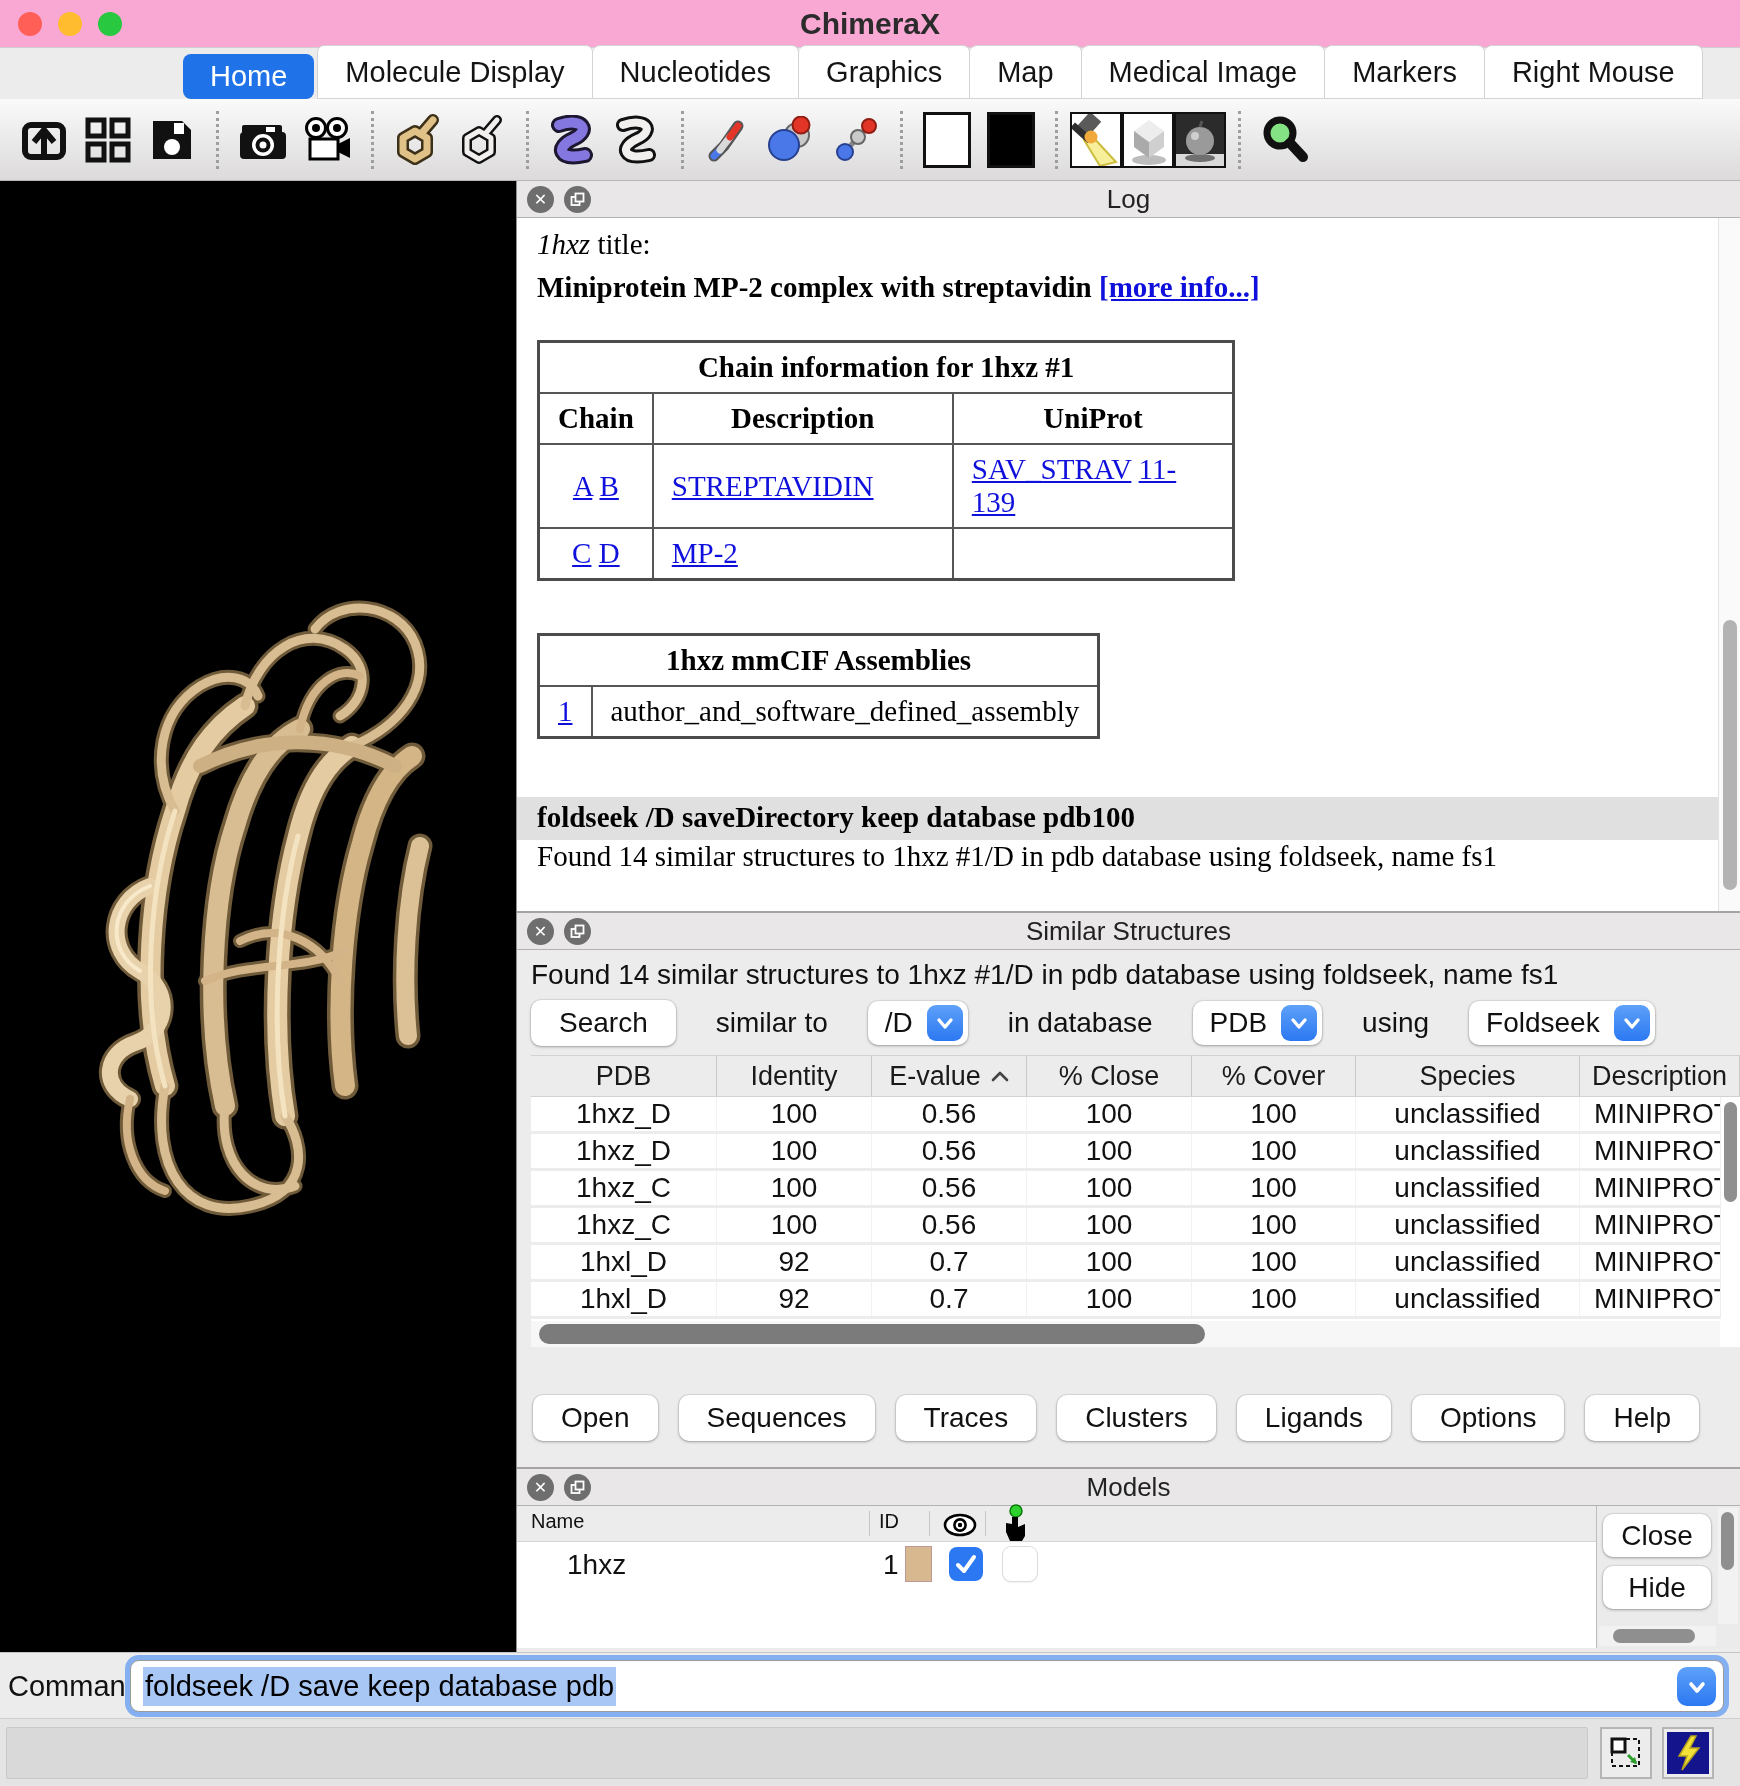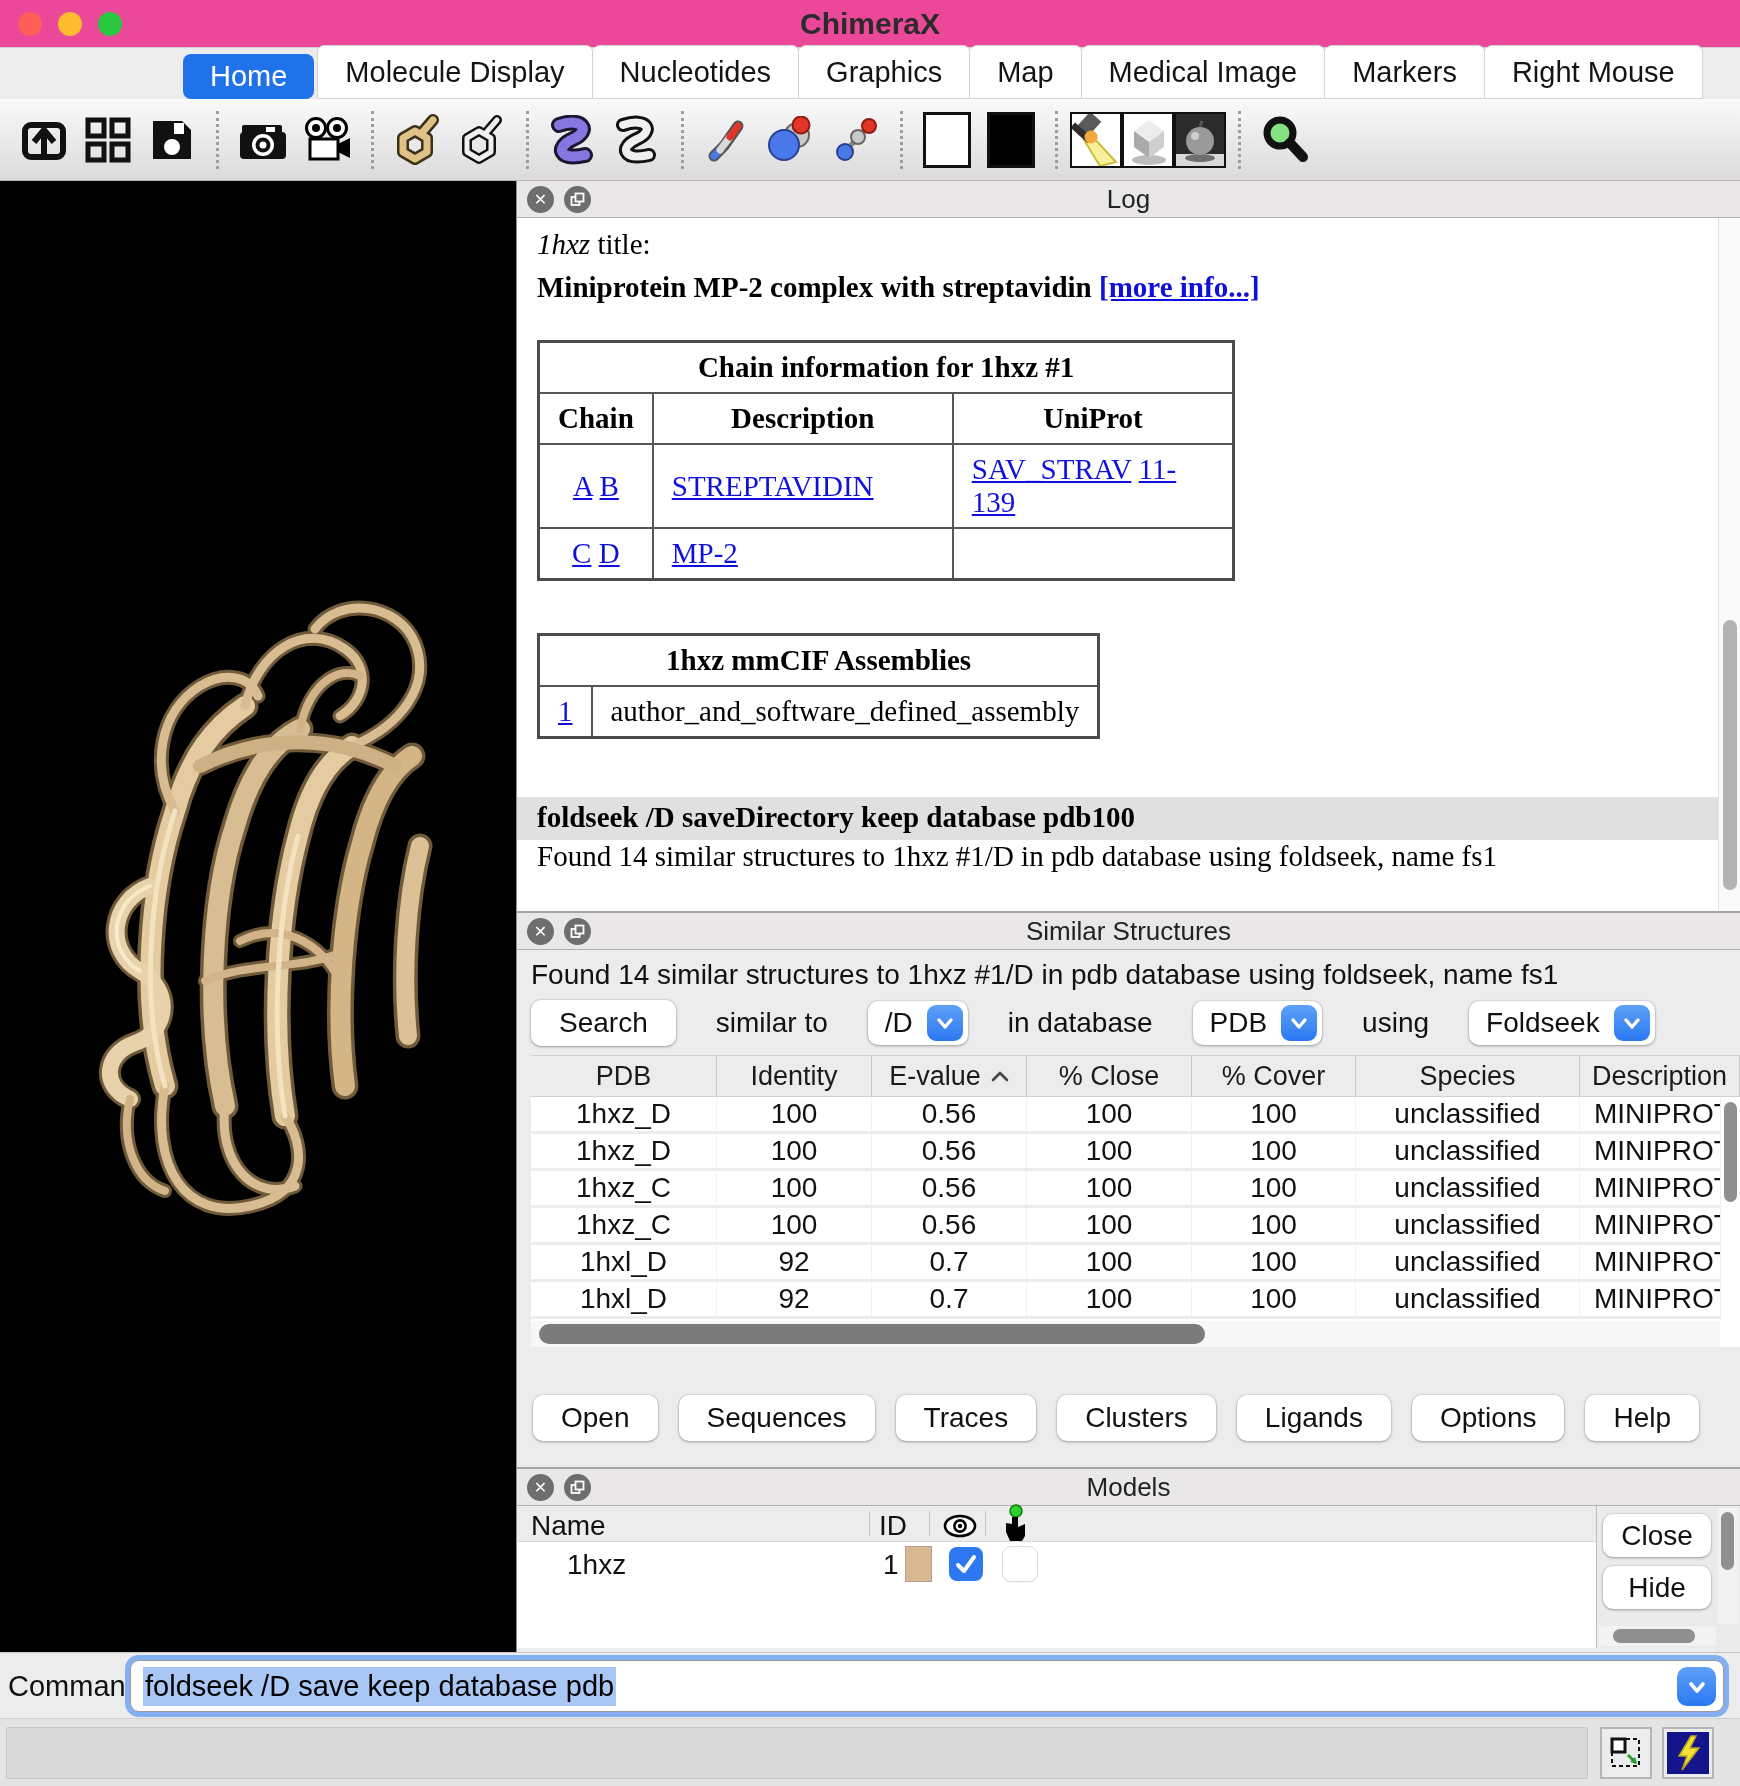--- a/index.html
+++ b/index.html
@@ -1,21 +1,21 @@
 <!DOCTYPE html>
 <html><head>
 <meta charset="utf-8">
 <style>
   * { margin:0; padding:0; box-sizing:border-box; }
   html,body { width:1740px; height:1786px; }
   body { position:relative; background:#ececec; font-family:"Liberation Sans", sans-serif; color:#111; overflow:hidden; }
   a { color:#1010dd; text-decoration:underline; cursor:pointer; }
 
   
-  .titlebar { position:absolute; top:0; left:0; width:1740px; height:48px; background:#ec4899; border-bottom:1px solid #d0cece; }
+  .titlebar { position:absolute; top:0; left:0; width:1740px; height:48px; background:#f9a8d4; border-bottom:1px solid #d0cece; }
   .traffic { position:absolute; left:18px; top:12px; display:flex; gap:16px; }
   .light { width:24px; height:24px; border-radius:50%; }
   .light.red { background:#ff5f57; } .light.yellow { background:#febc2e; } .light.green { background:#28c840; }
   .win-title { position:absolute; left:0; right:0; top:0; height:48px; display:flex; align-items:center; justify-content:center; font-weight:bold; font-size:30px; color:#2b2b2b; }
 
   
   .tabrow { position:absolute; top:48px; left:0; width:1740px; height:51px; background:#ececec; }
   .tabs { position:absolute; left:183px; bottom:0; display:flex; align-items:flex-end; }
   .tab { height:54px; padding:0 27px; background:#fff; border:1px solid #d4d2d2; border-left:none; display:flex; align-items:center; font-size:29px; color:#141414; border-radius:7px 7px 0 0; }
   .tab:nth-child(2){ border-left:1px solid #d4d2d2; }
@@ -75,21 +75,21 @@
   .ss-row > div:last-child { justify-content:flex-start; padding-left:14px; }
   .ss-vscroll { position:absolute; right:0; top:42px; width:20px; height:222px; background:#fff; border-left:1px solid #eee; }
   .ss-vthumb { position:absolute; left:3px; top:5px; width:13px; height:100px; background:#8f8f8f; border-radius:8px; }
   .ss-hscroll { position:absolute; left:0; right:20px; bottom:0; height:26px; background:#f7f7f7; }
   .ss-hthumb { position:absolute; left:8px; top:3px; width:56%; height:20px; background:#7b7b7b; border-radius:10px; }
   .ss-buttons { position:absolute; left:16px; top:482px; display:flex; gap:21px; }
 
   
   .models-panel { top:1467px; height:185px; background:#ececec; border-top:2px solid #a5a3a3; }
   .m-left { position:absolute; left:0; top:37px; bottom:4px; right:143px; background:#fff; border-right:1px solid #bdbdbd; }
-  .m-header { position:relative; height:36px; background:#ececec; border-bottom:1px solid #d6d6d6; font-size:28px; color:#111; }
+  .m-header { position:relative; height:36px; background:#ececec; border-bottom:1px solid #d6d6d6; font-size:20px; color:#111; }
   .m-header .sep { position:absolute; top:5px; bottom:5px; width:1px; background:#c6c6c6; }
   .m-row { position:relative; height:46px; background:#fff; font-size:28px; }
   .swatch { position:absolute; width:27px; height:36px; background:#d8b98f; border:1px solid #b99; top:4px; }
   .cbox { position:absolute; width:34px; height:34px; border-radius:8px; top:5px; }
   .cbox.checked { background:#2b78f2; display:flex; align-items:center; justify-content:center; }
   .cbox.empty { background:#fff; box-shadow:0 0 0 1px #dcdcdc, 0 1px 2px rgba(0,0,0,.15); }
   .m-right { position:absolute; right:0; top:37px; bottom:4px; width:143px; background:#ebebeb; }
   .m-btn { position:absolute; left:6px; width:108px; height:43px; background:#fff; border-radius:10px; box-shadow:0 1px 3px rgba(0,0,0,.3), 0 0 0 1px #dedede; display:flex; align-items:center; justify-content:center; font-size:28px; }
   .m-vscroll { position:absolute; right:2px; top:2px; bottom:24px; width:20px; background:#f2f2f2; }
   .m-vthumb { position:absolute; left:3px; top:4px; width:13px; height:58px; background:#8f8f8f; border-radius:8px; }

